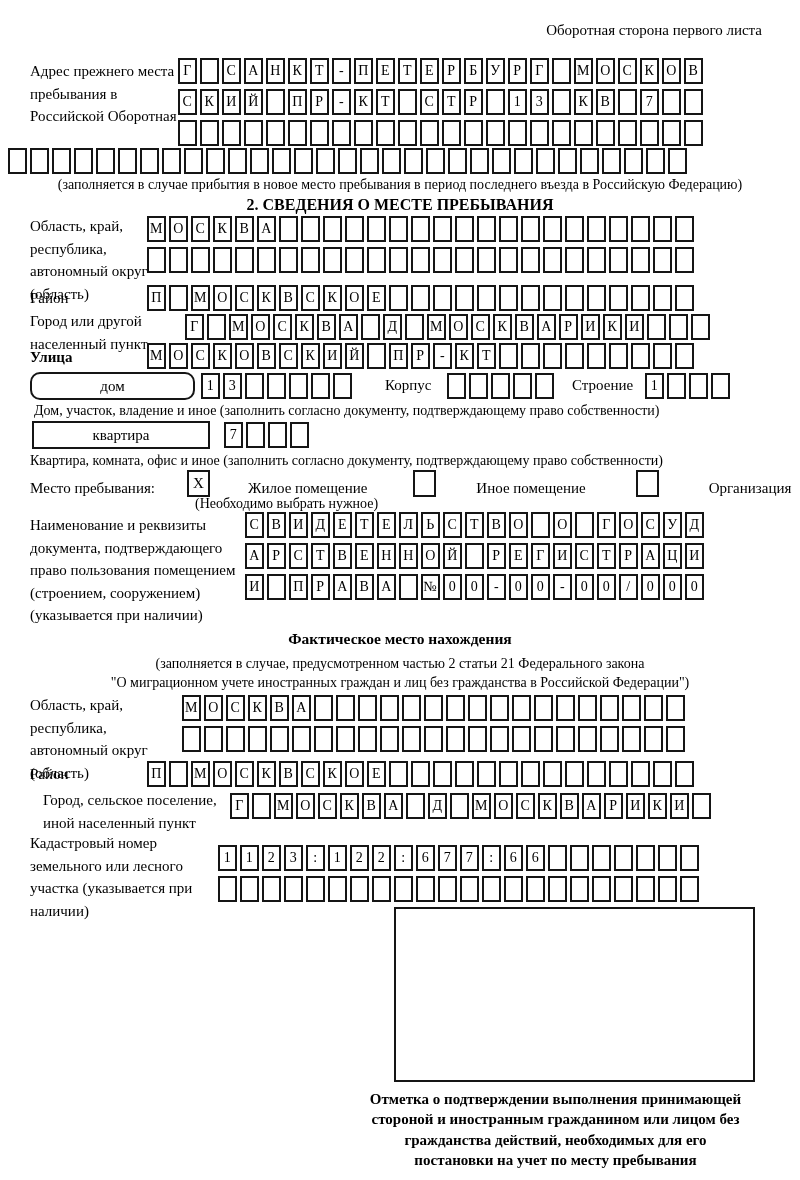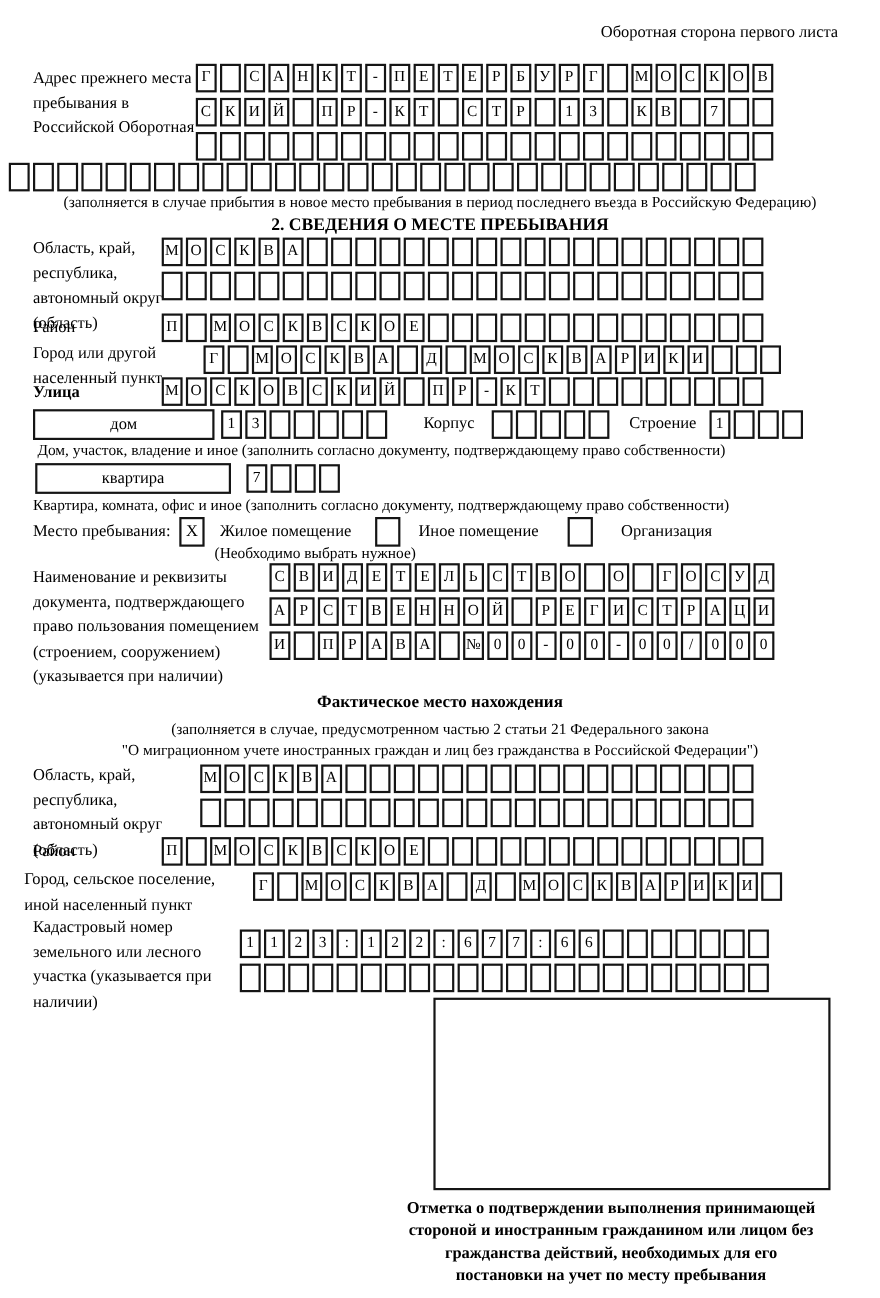--- a/index.html
+++ b/index.html
@@ -24,21 +24,21 @@
   .title { font-weight:bold; font-size:16px; }
   .subtitle { font-weight:bold; font-size:15.5px; }
   .wide-box {
     border:2px solid #151515; height:28px; display:flex;
     align-items:center; justify-content:center; background:#fff;
   }
   .checkbox {
     width:23px; height:27px; border:2px solid #151515; display:flex;
     align-items:center; justify-content:center; font-size:15px; background:#fff;
   }
-  .inline-flex { display:flex; align-items:center; }
+  .inline-flex { display:flex; align-items:flex-end;gap:24px; }
   .stamp-box { border:2.5px solid #151515; background:#fff; }
   .stamp-note { font-size:15px; text-align:center; line-height:1.35; }
 </style>
 </head>
 <body>
 
 <div class="abs" style="top:22px; right:38px;">Оборотная сторона первого листа</div>
 
 <div class="abs label" style="top:60px; left:30px; width:150px;">Адрес прежнего места пребывания в Российской Оборотная</div>
 <div class="abs rows" style="top:58px; left:178px;">
@@ -295,21 +295,21 @@
     <span class="cell"></span>
     <span class="cell"></span>
     <span class="cell"></span>
     <span class="cell"></span>
     <span class="cell"></span>
     <span class="cell"></span>
     <span class="cell"></span>
     <span class="cell"></span>
   </div>
 
-<div class="abs wide-box" style="top:372px; left:30px; width:165px;">
+<div class="abs wide-box" style="top:372px; left:30px; width:165px;border-radius:10px;">
     <span>дом</span>
   </div>
 <div class="abs cellrow" style="top:373px; left:201px;">
     <span class="cell">1</span>
     <span class="cell">3</span>
     <span class="cell"></span>
     <span class="cell"></span>
     <span class="cell"></span>
     <span class="cell"></span>
     <span class="cell"></span>
@@ -512,21 +512,21 @@
     <span class="cell"></span>
     <span class="cell"></span>
     <span class="cell"></span>
     <span class="cell"></span>
     <span class="cell"></span>
     <span class="cell"></span>
     <span class="cell"></span>
     <span class="cell"></span>
   </div>
 
-<div class="abs label" style="top:789px; left:22px; width:195px;">Город, сельское поселение, иной населенный пункт</div>
+<div class="abs label" style="top:789px; left:43px; width:195px;">Город, сельское поселение, иной населенный пункт</div>
 <div class="abs cellrow" style="top:793px; left:230px;">
     <span class="cell">Г</span>
     <span class="cell"></span>
     <span class="cell">М</span>
     <span class="cell">О</span>
     <span class="cell">С</span>
     <span class="cell">К</span>
     <span class="cell">В</span>
     <span class="cell">А</span>
     <span class="cell"></span>

